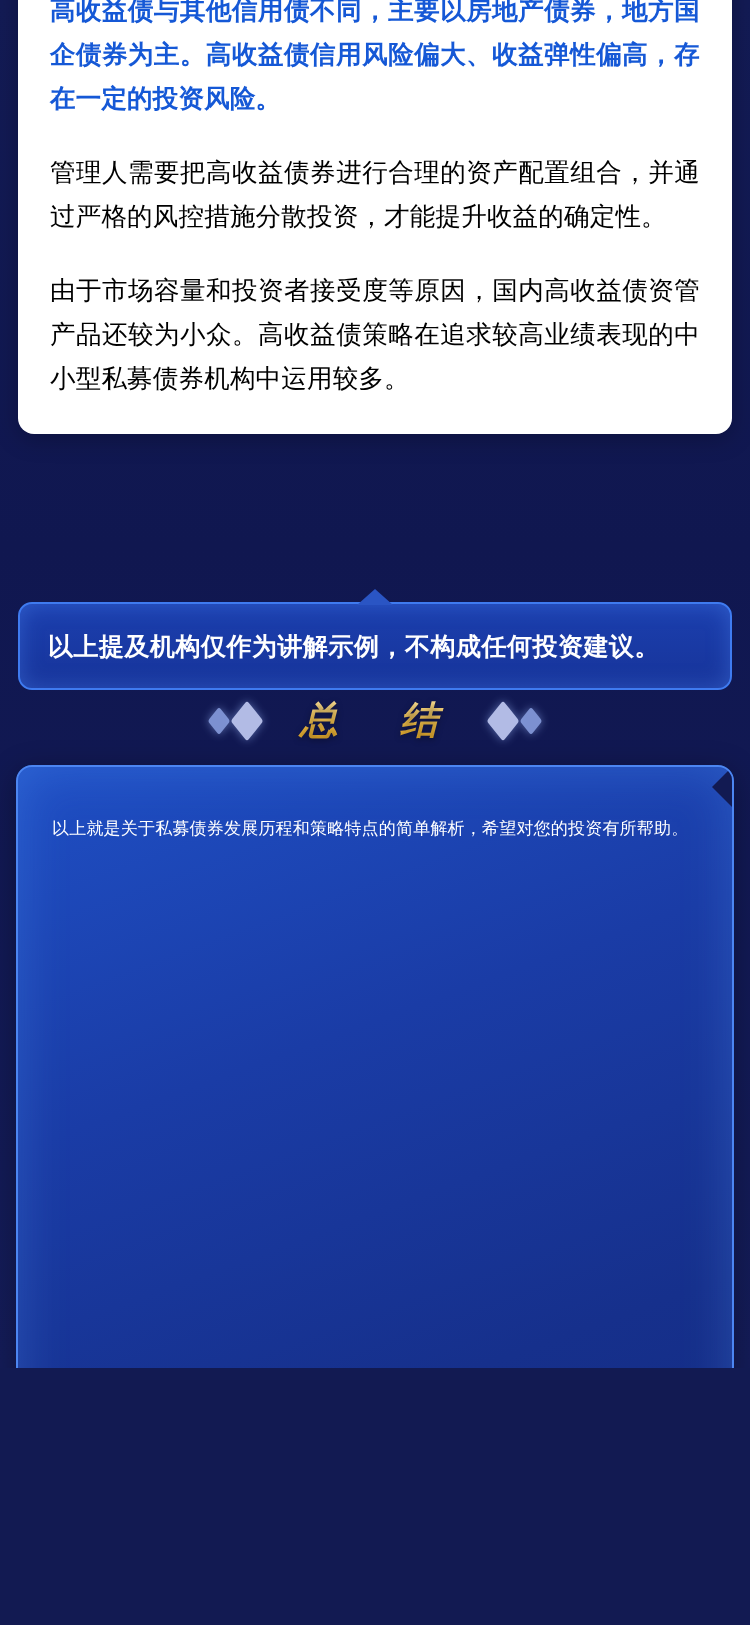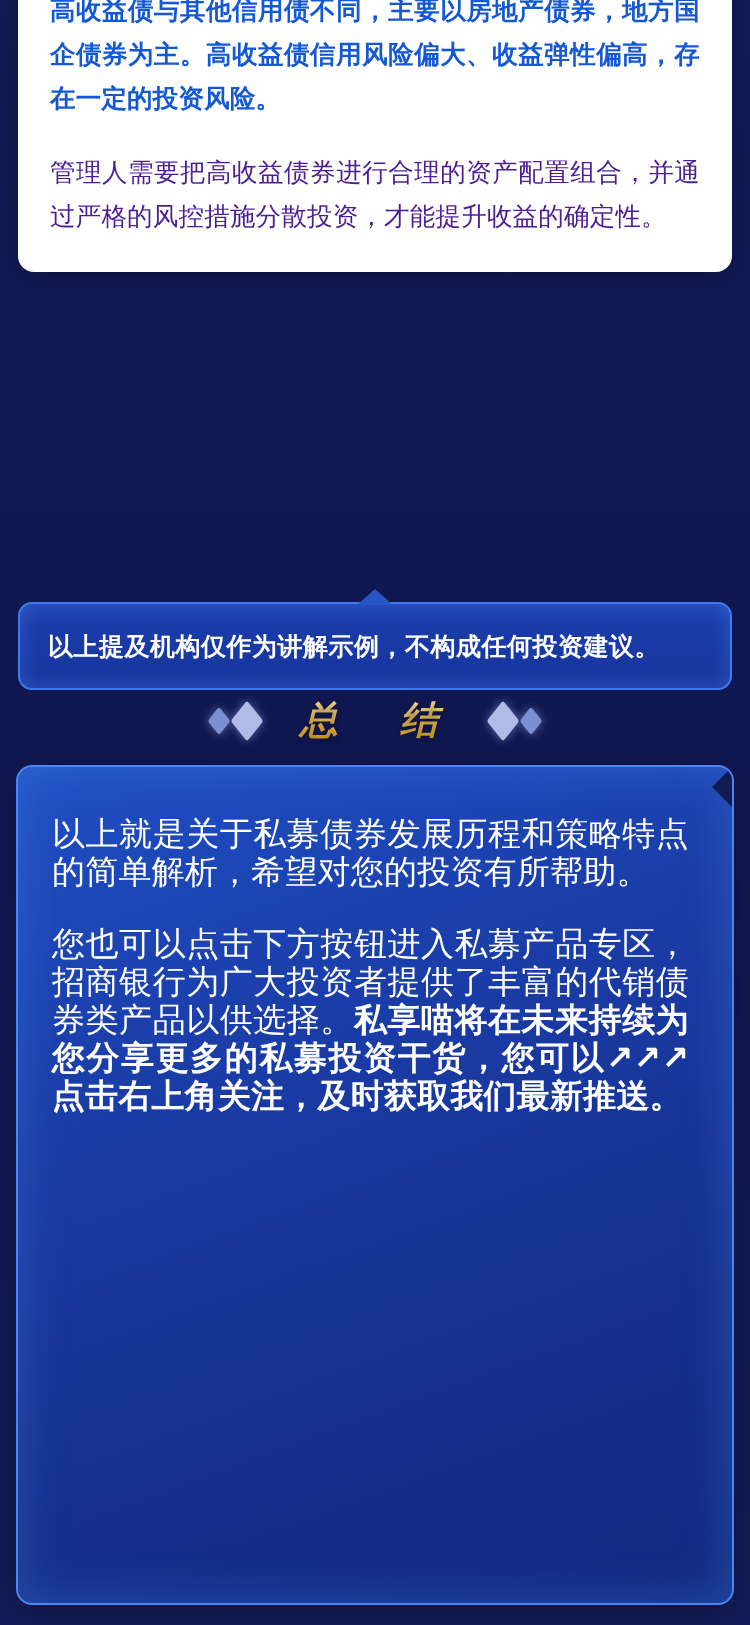--- a/index.html
+++ b/index.html
@@ -10,41 +10,41 @@
     width: 750px;
     height: 1625px;
     background: #121a52;
     font-family: "Liberation Sans", "DejaVu Sans", sans-serif;
     overflow: hidden;
     position: relative;
   }
   .page {
     position: relative;
     width: 750px;
-    height: 1625px;
+    height: 1368px;
     background: linear-gradient(180deg, #131b55 0%, #101750 40%, #141c58 100%);
     overflow: hidden;
   }
 
   
   .white-card {
     position: absolute;
     left: 18px;
     top: -40px;
     width: 714px;
     background: #ffffff;
     border-radius: 16px;
     box-shadow: 0 4px 24px rgba(0,0,0,0.25);
     padding: 28px 32px 34px 32px;
     box-sizing: border-box;
   }
   .para {
     font-size: 25.5px;
     line-height: 44px;
-    color: #4c1d95;
+    color: #000000;
     letter-spacing: 0.2px;
     margin: 0 0 30px 0;
     text-align: justify;
   }
   .para:last-child { margin-bottom: 0; }
   .para.highlight {
     color: #1558d6;
     font-weight: bold;
   }
 
@@ -135,38 +135,39 @@
     content: "";
     position: absolute;
     right: -2px;
     top: -2px;
     width: 44px;
     height: 44px;
     background: #121a52;
     transform: rotate(45deg) translate(22px, -22px);
   }
   .bpara {
-    font-size: 33px;
-    line-height: 38px;
+    font-size: 17px;
+    line-height: 28px;
     color: #ffffff;
     margin: 0 9px 34px 0;
     text-align: justify;
     letter-spacing: 0.2px;
   }
   .bpara:last-child { margin-bottom: 0; }
   .bold { font-weight: bold; }
 </style>
 </head>
 <body>
 
 <div class="page">
 
   <div class="white-card">
     <p class="para highlight">高收益债与其他信用债不同，主要以房地产债券，地方国企债券为主。高收益债信用风险偏大、收益弹性偏高，存在一定的投资风险。</p>
     <p class="para">管理人需要把高收益债券进行合理的资产配置组合，并通过严格的风控措施分散投资，才能提升收益的确定性。</p>
+    <p class="para">由于市场容量和投资者接受度等原因，国内高收益债资管产品还较为小众。高收益债策略在追求较高业绩表现的中小型私募债券机构中运用较多。</p>
   </div>
 
   <div class="note-ribbon">
     <div class="arrow"></div>
     <span class="note-text">以上提及机构仅作为讲解示例，不构成任何投资建议。</span>
   </div>
 
   <div class="section-title">
     <span class="diamond-group">
       <span class="diamond small"></span>
@@ -176,18 +177,15 @@
     <span class="diamond-group">
       <span class="diamond"></span>
       <span class="diamond small"></span>
     </span>
   </div>
 
   <div class="blue-card">
     <p class="bpara">
       <span>以上就是关于私募债券发展历程和策略特点的简单解析，希望对您的投资有所帮助。</span>
     </p>
-    <p class="bpara">
-      <span>您也可以点击下方按钮进入私募产品专区，招商银行为广大投资者提供了丰富的代销债券类产品以供选择。</span><span class="bold">私享喵将在未来持续为您分享更多的私募投资干货，您可以↗↗↗点击右上角关注，及时获取我们最新推送。</span>
-    </p>
   </div>
 
 </div>
 
 </body></html>

